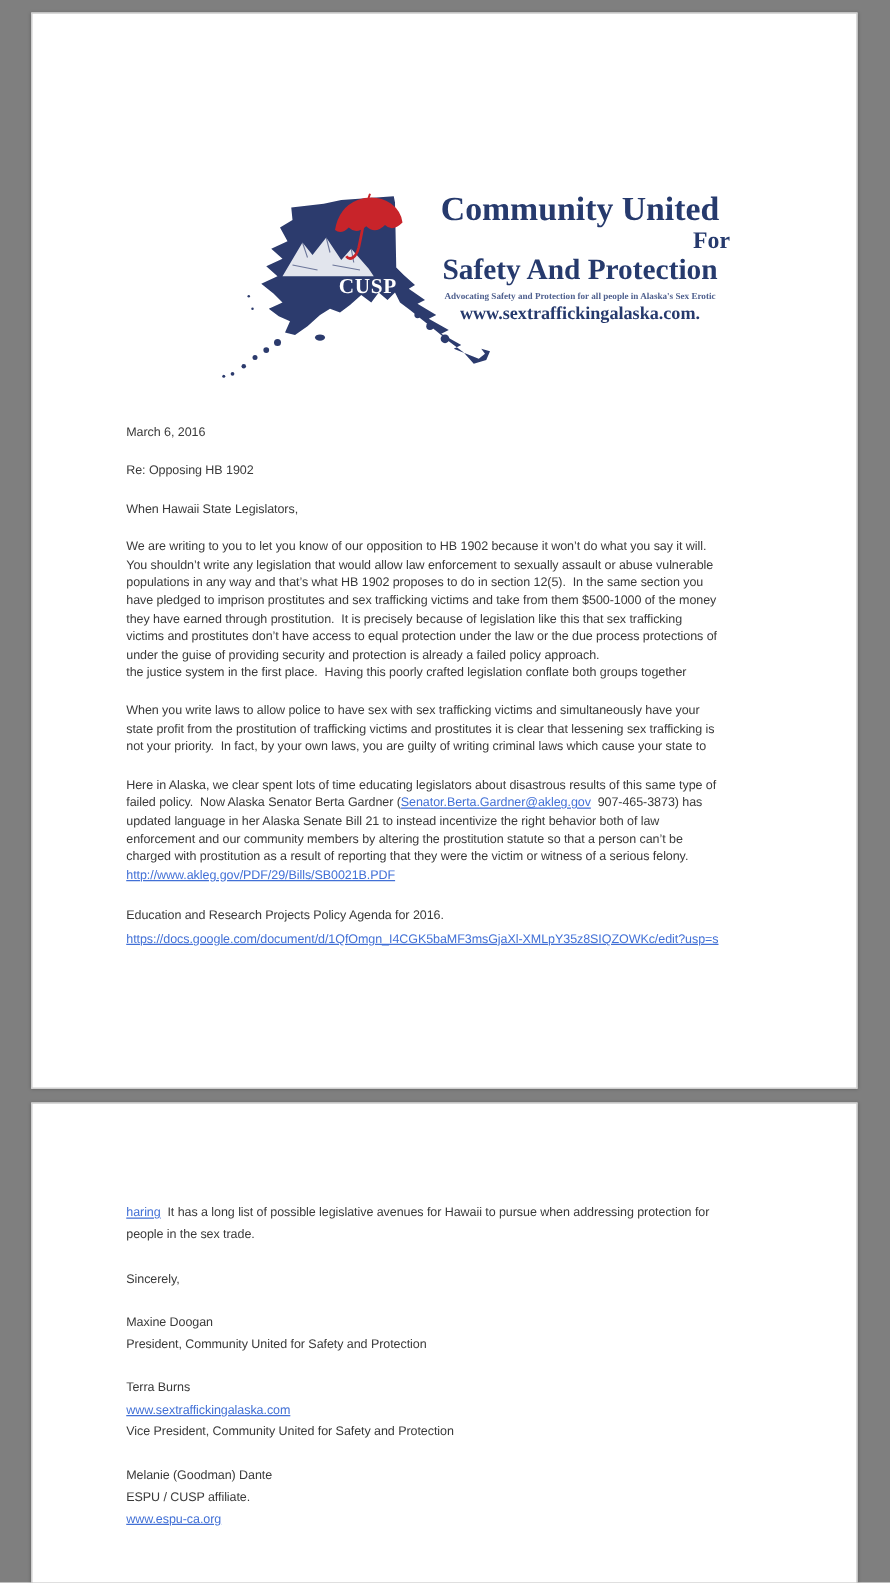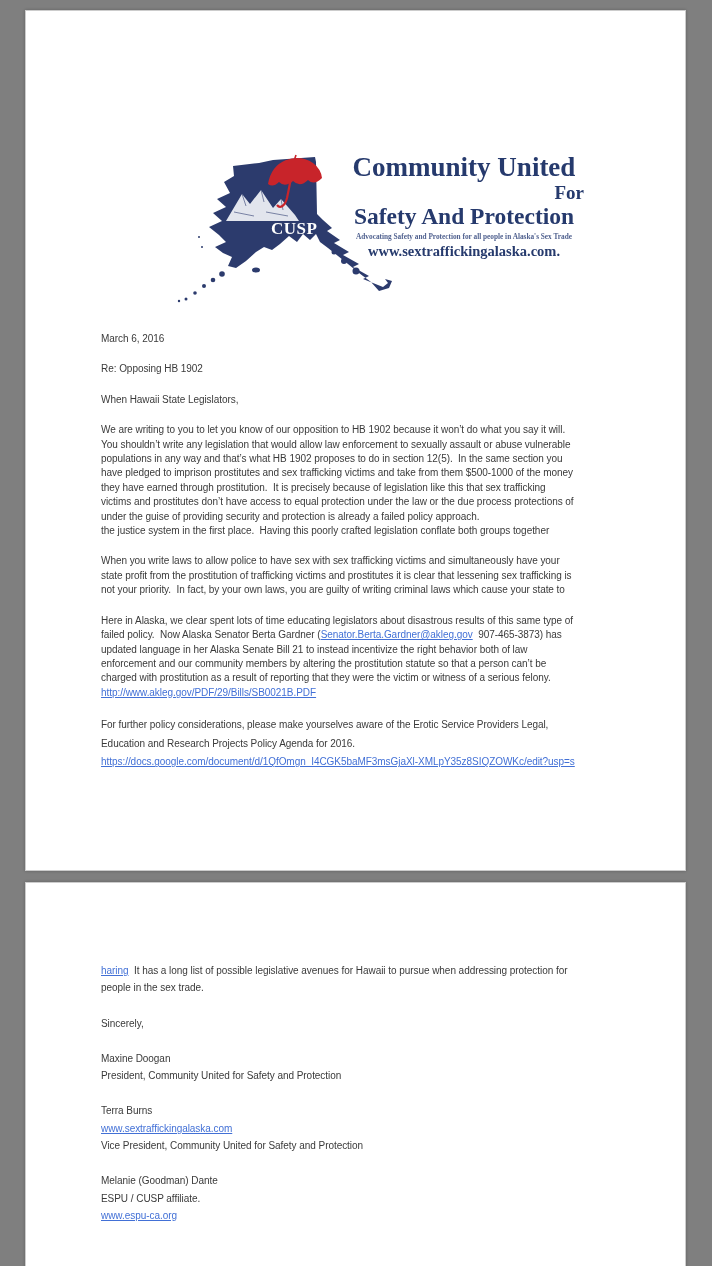--- a/index.html
+++ b/index.html
@@ -37,21 +37,21 @@
   #logo-text .l4 { font-size: 7.3px; font-weight: bold; line-height: 8px; margin-top: 5px;
                    color: #50618f; white-space: nowrap; }
   #logo-text .l5 { font-size: 14.5px; font-weight: bold; line-height: 16px; margin-top: 2px; white-space: nowrap; }
 
   
   .body-col {
     position: absolute; left: 75px;
     font-size: 10px; letter-spacing: -0.05px;
     color: #3a3a3a;
   }
-  #p1body { top: 321px; width: 560px; }
+  #p1body { top: 329px; width: 560px; }
   #p2body { top: 79px;  width: 560px; }
   .block { margin-bottom: 16px; line-height: 14.4px; }
   .block.wide { line-height: 18.6px; }
   #p2body .block { line-height: 17.3px; margin-bottom: 18px; }
   .tline { white-space: pre; }
   a.lnk { color: #4270d6; text-decoration: underline; cursor: pointer; }
 </style>
 </head>
 <body>
 
@@ -98,21 +98,21 @@
                    Q138,32 132,26 Q124,34 117,27 Q109,34 103,28 Q97,34 92,30 Z" fill="#c8242a"></path>
         </g>
 
         <text x="95" y="80" font-family="Liberation Serif, DejaVu Serif, serif" font-weight="bold" font-size="17" letter-spacing="0.5" fill="#ffffff">CUSP</text>
       </svg>
 
       <div id="logo-text">
         <div class="l1">Community United</div>
         <div class="l2">For</div>
         <div class="l3">Safety And Protection</div>
-        <div class="l4">Advocating Safety and Protection for all people in Alaska's Sex Trade</div>
+        <div class="l4">Advocating Safety and Protection for all people in Alaska's Sex Erotic</div>
         <div class="l5">www.sextraffickingalaska.com.</div>
       </div>
     </div>
 
     <div class="body-col" id="p1body">
         <div class="block">
           <div class="tline"><span>March 6, 2016</span></div>
         </div>
         <div class="block">
           <div class="tline"><span>Re: Opposing HB 1902</span></div>
@@ -137,21 +137,20 @@
         </div>
         <div class="block">
           <div class="tline"><span>Here in Alaska, we clear spent lots of time educating legislators about disastrous results of this same type of</span></div>
           <div class="tline"><span>failed policy.  Now Alaska Senator Berta Gardner (</span><a class="lnk">Senator.Berta.Gardner@akleg.gov</a><span>  907-465-3873) has</span></div>
           <div class="tline"><span>updated language in her Alaska Senate Bill 21 to instead incentivize the right behavior both of law</span></div>
           <div class="tline"><span>enforcement and our community members by altering the prostitution statute so that a person can’t be</span></div>
           <div class="tline"><span>charged with prostitution as a result of reporting that they were the victim or witness of a serious felony.</span></div>
           <div class="tline"><a class="lnk">http://www.akleg.gov/PDF/29/Bills/SB0021B.PDF</a></div>
         </div>
         <div class="block wide">
-          <div class="tline"><span>For further policy considerations, please make yourselves aware of the Erotic Service Providers Legal,</span></div>
           <div class="tline"><span>Education and Research Projects Policy Agenda for 2016.</span></div>
           <div class="tline"><a class="lnk">https://docs.google.com/document/d/1QfOmgn_I4CGK5baMF3msGjaXl-XMLpY35z8SIQZOWKc/edit?usp=s</a></div>
         </div>
       </div>
   </div>
 
   <div class="page" id="page2">
     <div class="body-col" id="p2body">
         <div class="block">
           <div class="tline"><a class="lnk">haring</a><span>  It has a long list of possible legislative avenues for Hawaii to pursue when addressing protection for</span></div>

